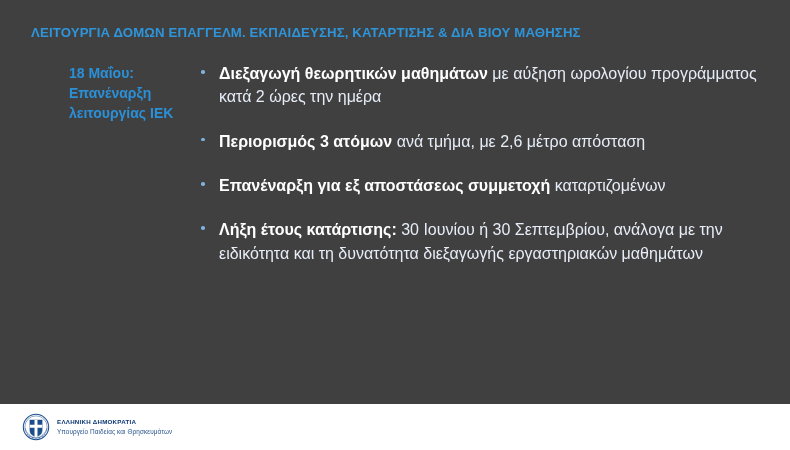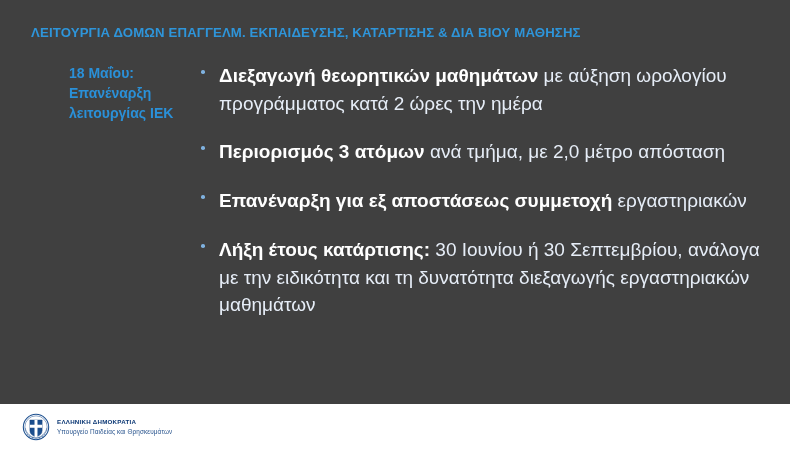--- a/index.html
+++ b/index.html
@@ -59,21 +59,21 @@
     width: 570px;
     list-style: none;
     margin: 0;
     padding: 0;
     color: #eef3fa;
   }
   .bullet {
     position: relative;
     padding-left: 22px;
     margin-bottom: 21px;
-    font-size: 19px;
+    font-size: 16px;
     line-height: 1.46;
   }
   .bullet:last-child {
     margin-bottom: 18px;
   }
   .bullet-dot {
     position: absolute;
     left: 4px;
     top: 8px;
     width: 3.6px;
@@ -145,26 +145,26 @@
 
   <ul class="bullets">
 
     <li class="bullet">
       <span class="bullet-dot"></span>
       <span class="b-strong">Διεξαγωγή θεωρητικών μαθημάτων</span><span class="b-rest"> με αύξηση ωρολογίου προγράμματος κατά 2 ώρες την ημέρα</span>
     </li>
 
     <li class="bullet">
       <span class="bullet-dot"></span>
-      <span class="b-strong">Περιορισμός 3 ατόμων</span><span class="b-rest"> ανά τμήμα, με 2,0 μέτρο απόσταση</span>
+      <span class="b-strong">Περιορισμός 3 ατόμων</span><span class="b-rest"> ανά τμήμα, με 2,6 μέτρο απόσταση</span>
     </li>
 
     <li class="bullet">
       <span class="bullet-dot"></span>
-      <span class="b-strong">Επανέναρξη για εξ αποστάσεως συμμετοχή</span><span class="b-rest"> εργαστηριακών</span>
+      <span class="b-strong">Επανέναρξη για εξ αποστάσεως συμμετοχή</span><span class="b-rest"> καταρτιζομένων</span>
     </li>
 
     <li class="bullet">
       <span class="bullet-dot"></span>
       <span class="b-strong">Λήξη έτους κατάρτισης:</span><span class="b-rest"> 30 Ιουνίου ή 30 Σεπτεμβρίου, ανάλογα με την ειδικότητα και τη δυνατότητα διεξαγωγής εργαστηριακών μαθημάτων</span>
     </li>
 
   </ul>
 
   <div class="footer">

